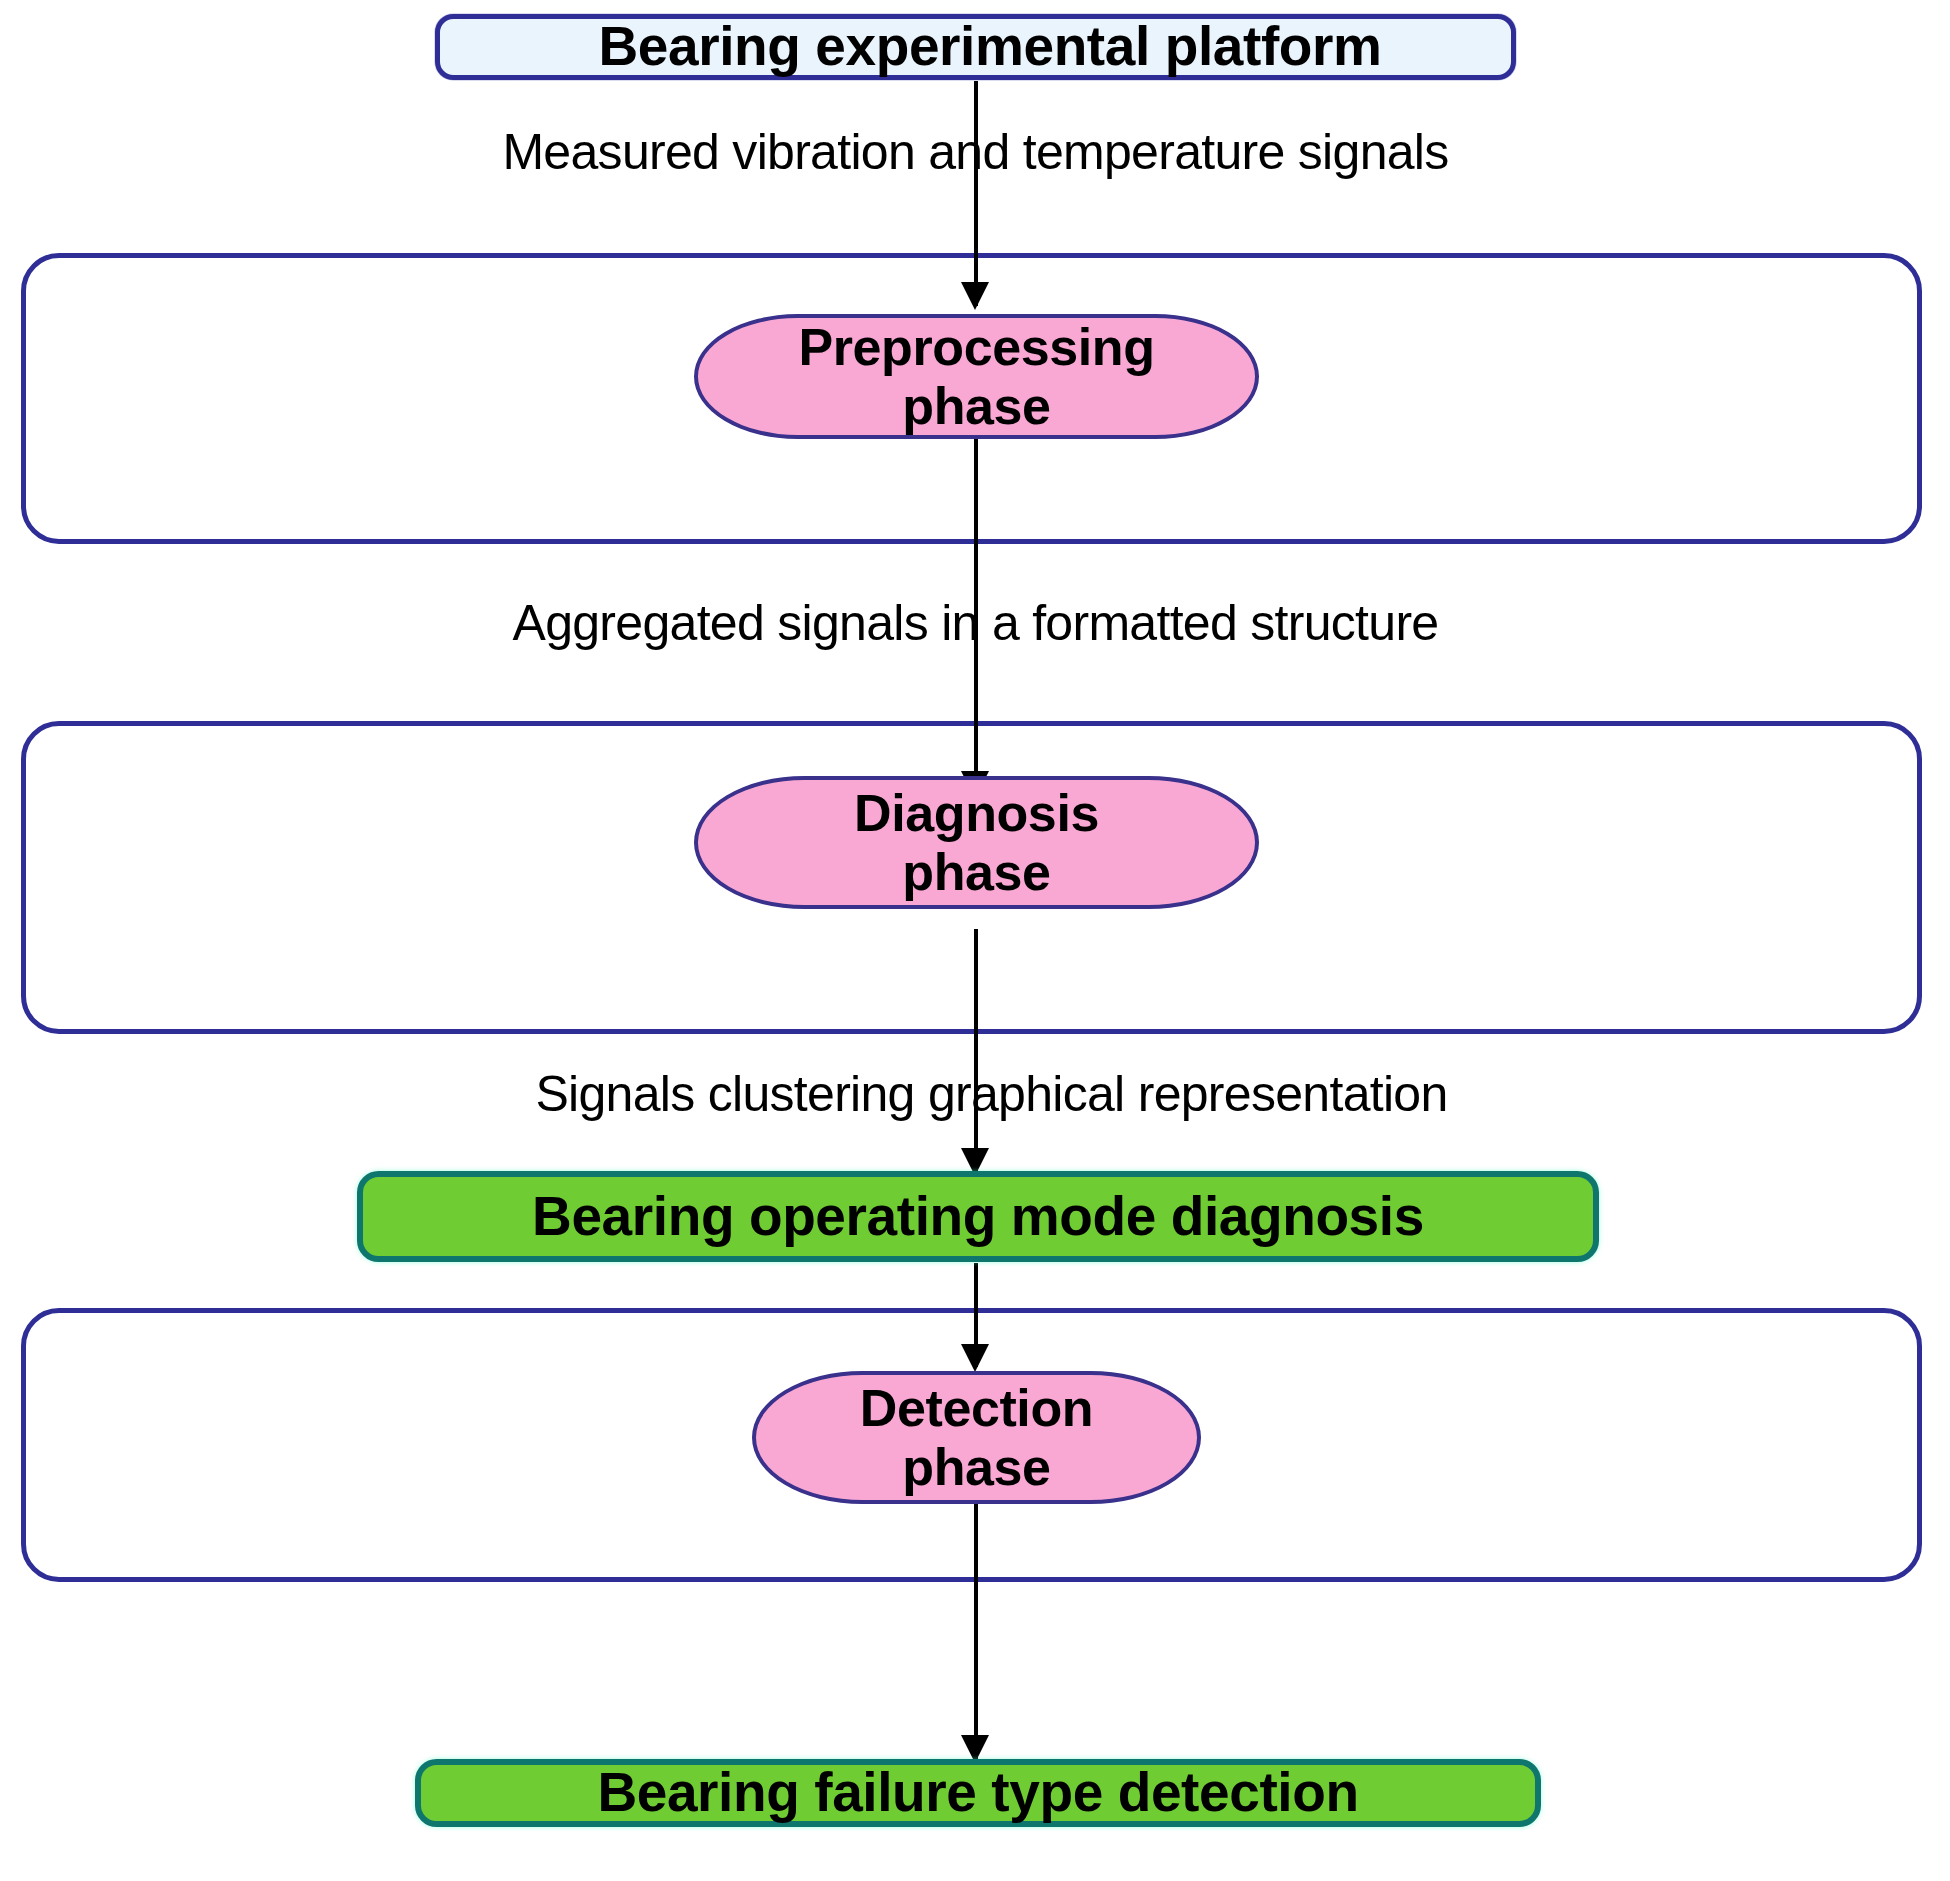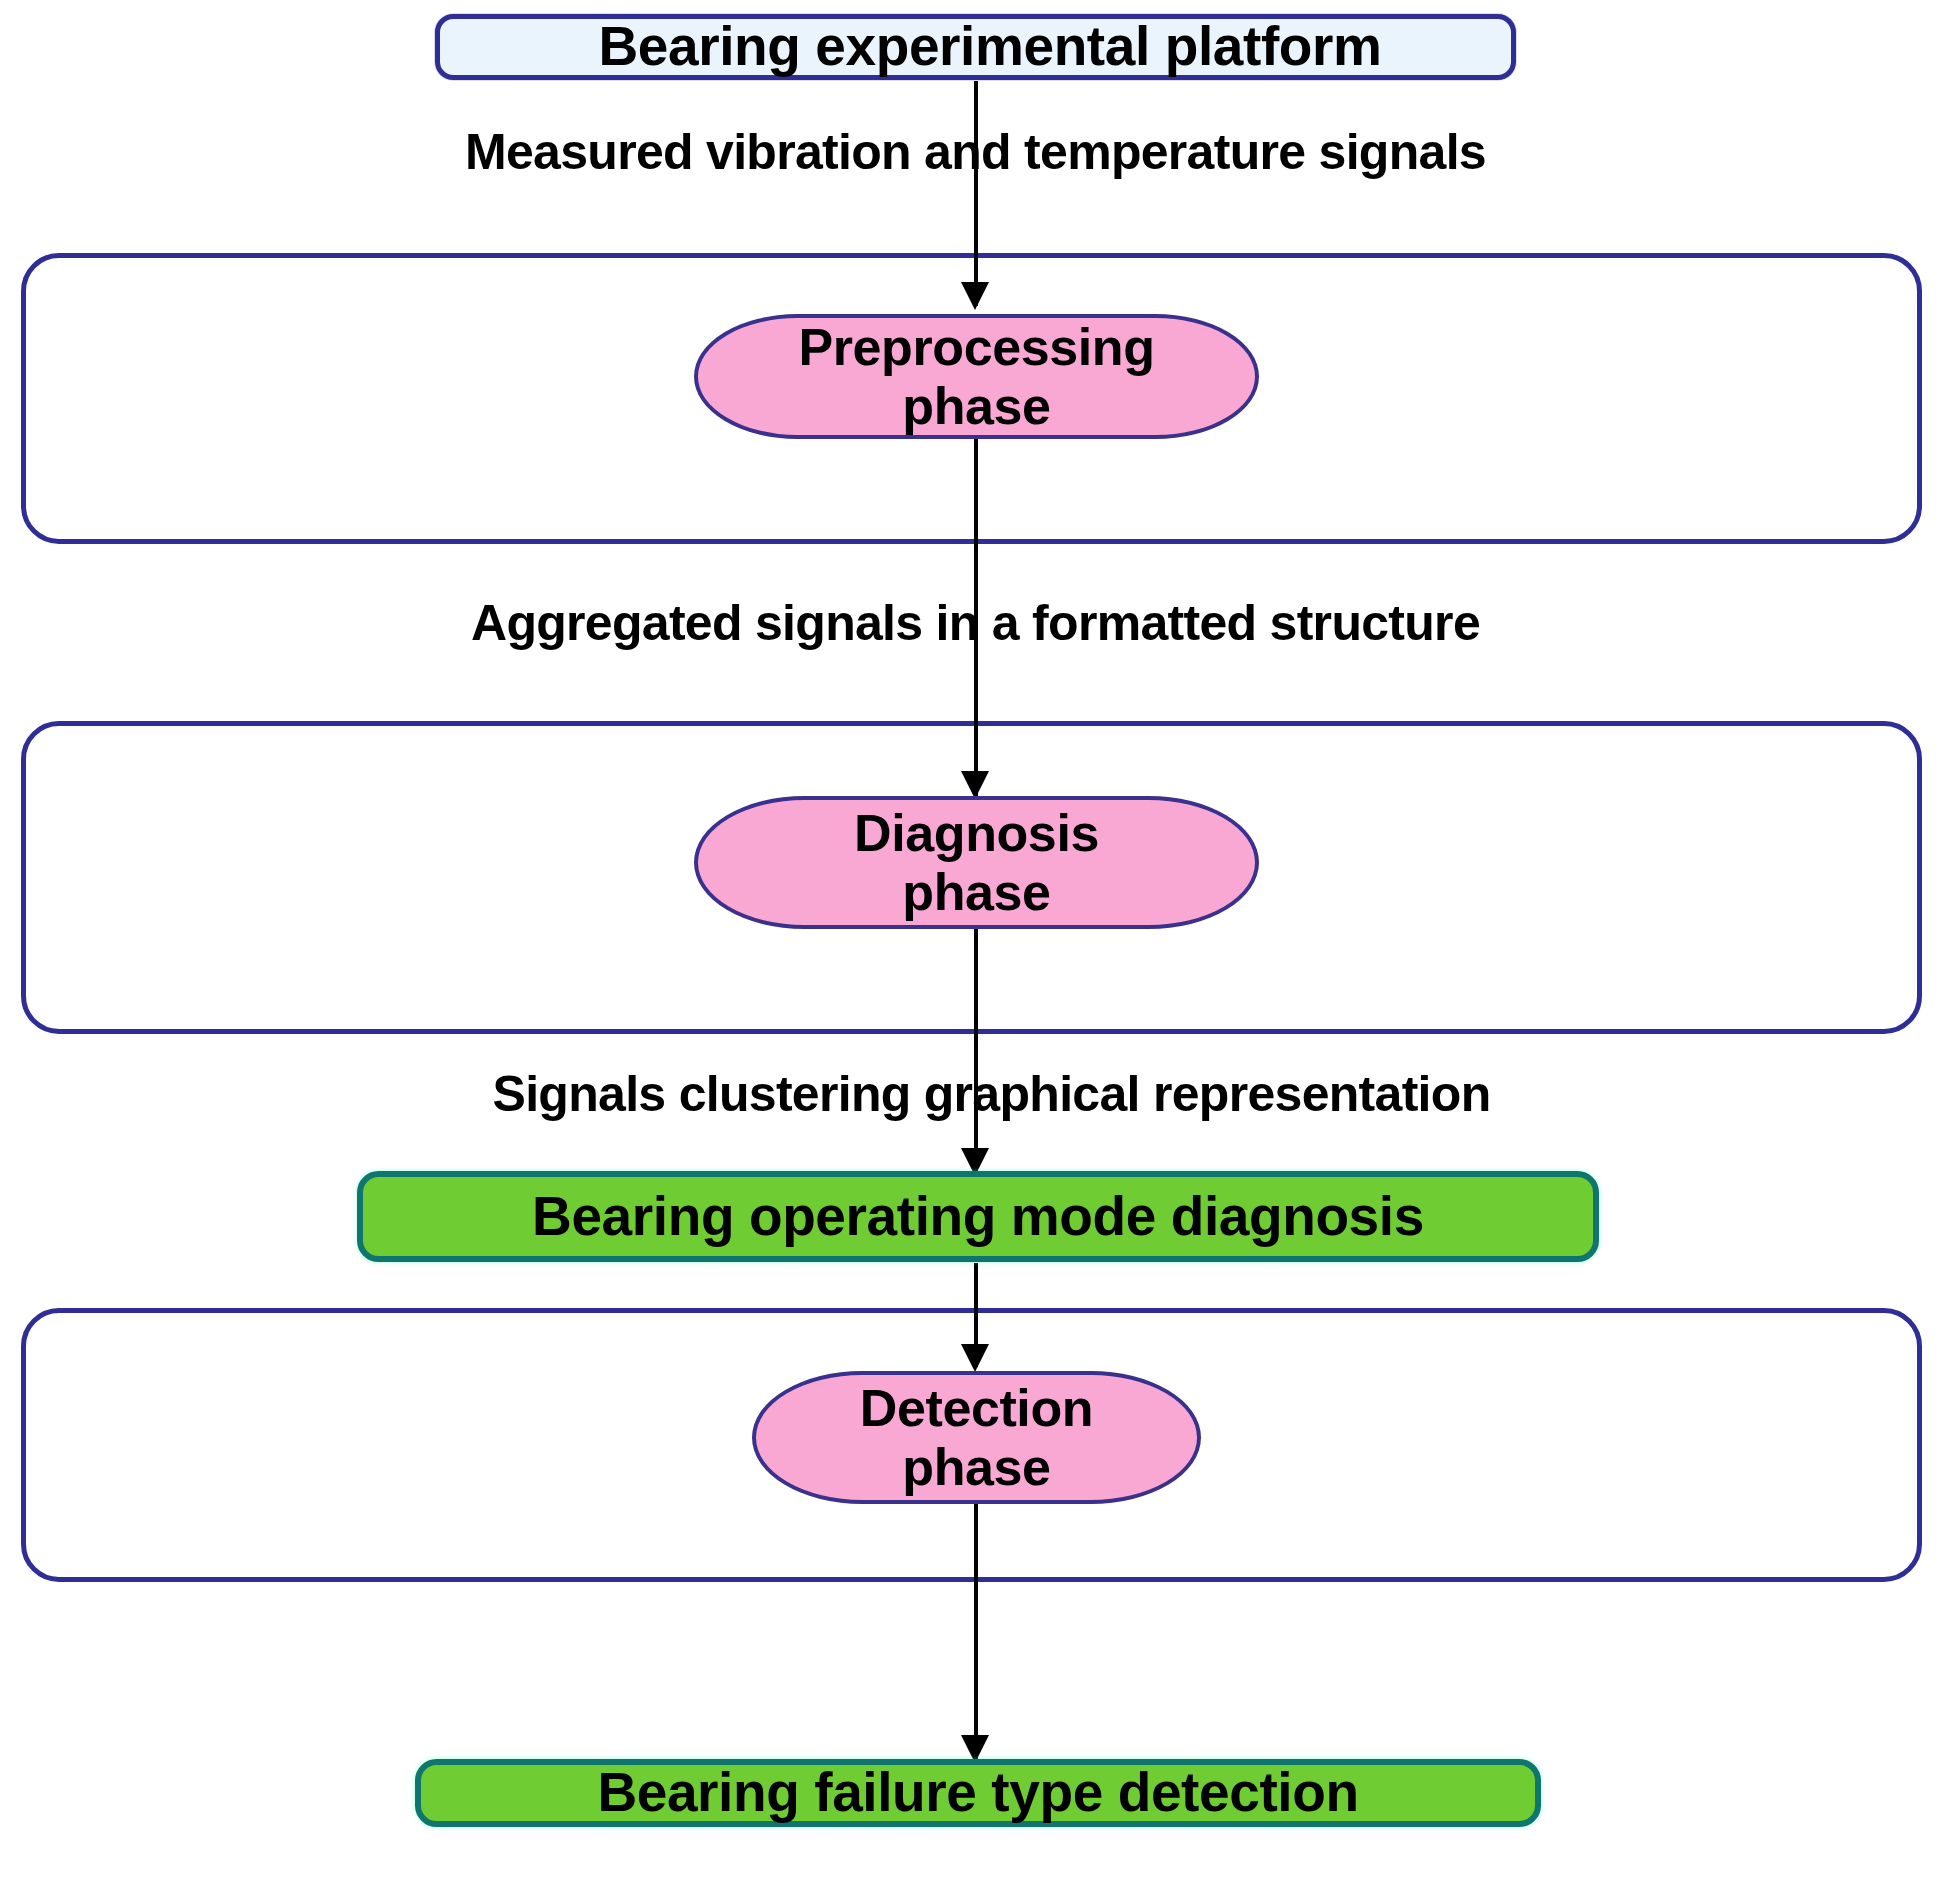--- a/index.html
+++ b/index.html
@@ -87,21 +87,21 @@
     border-left: 14px solid transparent;
     border-right: 14px solid transparent;
     border-top: 28px solid #000000;
     z-index: 3;
   }
 
   
   .edge-label {
     position: absolute;
     color: #000000;
-    font-weight: bold;
+    font-weight: normal;
     font-size: 50px;
     letter-spacing: -0.7px;
     white-space: nowrap;
     z-index: 4;
     text-align: center;
   }
 </style>
 </head>
 <body>
 
@@ -117,21 +117,21 @@
 
   <div class="node pill-phase" style="left:694px; top:314px; width:565px; height:125px;">Preprocessing
 phase</div>
 
   <div class="conn" style="left:974px; top:439px; height:357px;"></div>
   <div class="arrowhead" style="left:961px; top:771px;"></div>
   <div class="edge-label" style="left:0px; top:594px; width:1951px;">Aggregated signals in  a formatted structure</div>
 
   <div class="container-outline" style="left:21px; top:721px; width:1901px; height:313px;"></div>
 
-  <div class="node pill-phase" style="left:694px; top:796px; width:565px; height:133px;">Diagnosis
+  <div class="node pill-phase" style="left:694px; top:776px; width:565px; height:133px;">Diagnosis
 phase</div>
 
   <div class="conn" style="left:974px; top:929px; height:248px;"></div>
   <div class="arrowhead" style="left:961px; top:1148px;"></div>
   <div class="edge-label" style="left:0px; top:1065px; width:1951px;margin-left:16px;">Signals clustering  graphical representation</div>
 
   <div class="node box-result" style="left:357px; top:1171px; width:1242px; height:91px;">Bearing operating mode diagnosis</div>
 
   <div class="conn" style="left:974px; top:1263px; height:104px;"></div>
   <div class="arrowhead" style="left:961px; top:1344px;"></div>

